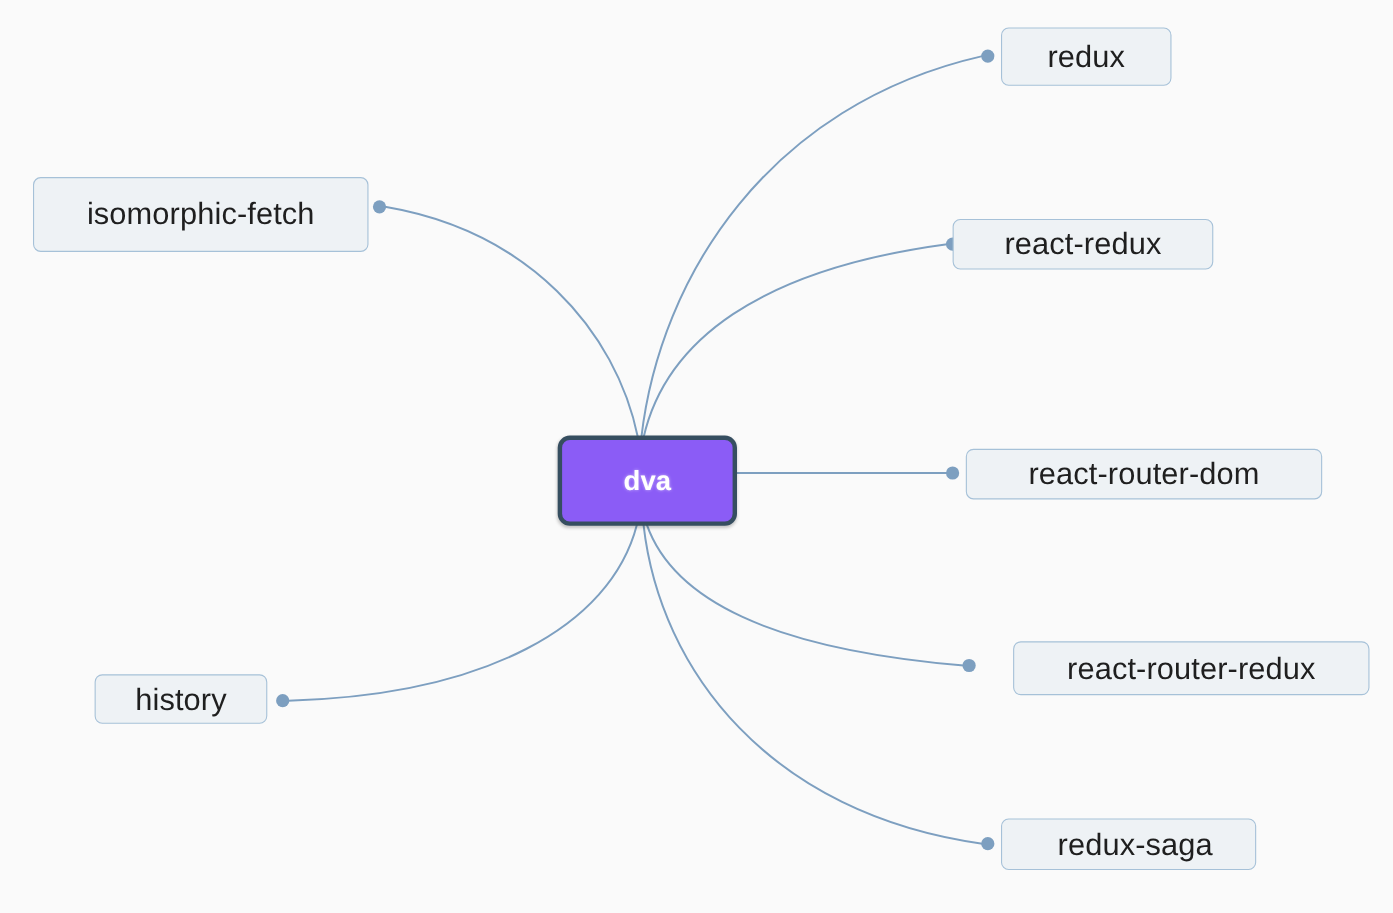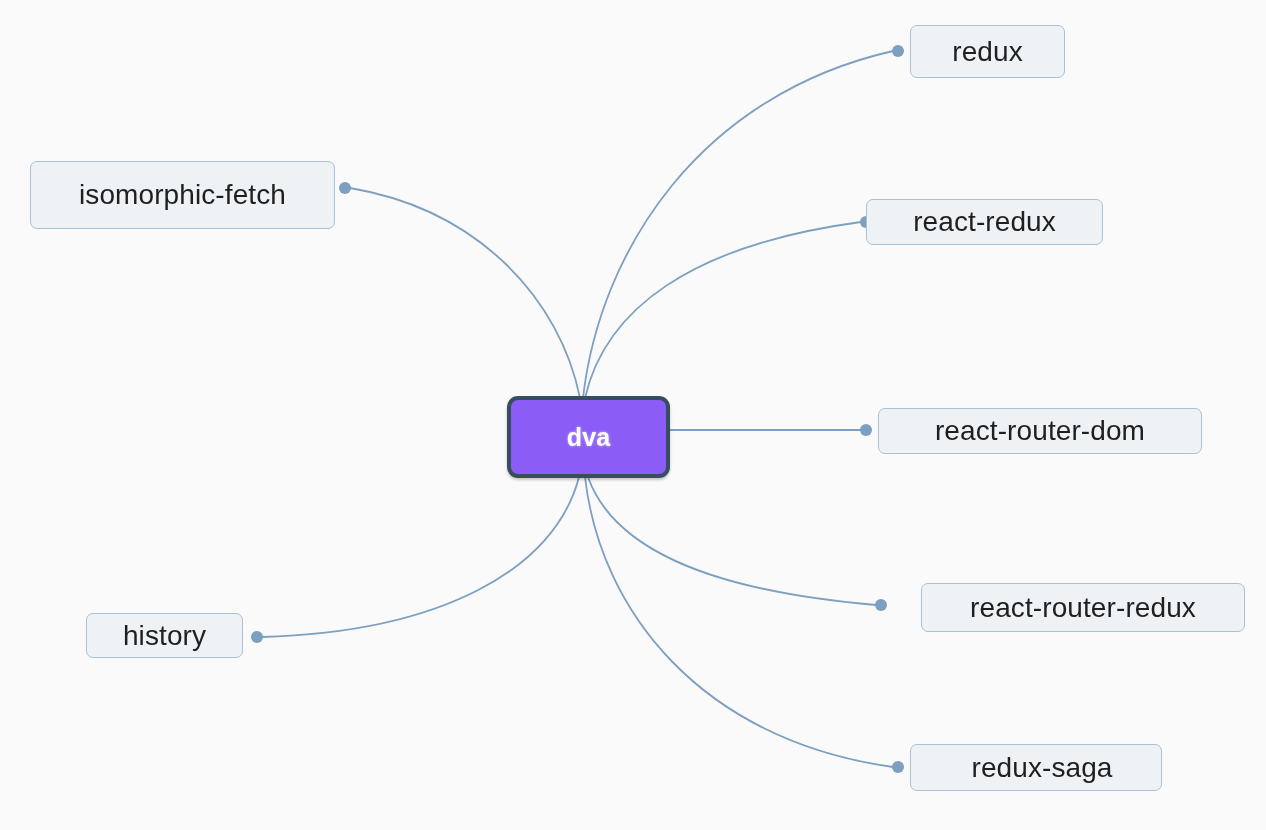--- a/index.html
+++ b/index.html
@@ -96,21 +96,21 @@
       </div>
       <div class="node" style="left: 866px; top: 199px; width: 237px; height: 46px;">
         <span>react-redux</span>
       </div>
       <div class="node" style="left: 878px; top: 408px; width: 324px; height: 46px;">
         <span>react-router-dom</span>
       </div>
       <div class="node" style="left: 893px; top: 583px; width: 324px; height: 49px; margin-left: 28px;">
         <span>react-router-redux</span>
       </div>
-      <div class="node" style="left: 910px; top: 744px; width: 252px; height: 47px; padding-left: 12px;">
+      <div class="node" style="left: 910px; top: 744px; width: 232px; height: 47px; padding-left: 12px;">
         <span>redux-saga</span>
       </div>
       <div class="node" style="left: 30px; top: 161px; width: 305px; height: 68px;">
         <span>isomorphic-fetch</span>
       </div>
       <div class="node" style="left: 86px; top: 613px; width: 157px; height: 45px;">
         <span>history</span>
       </div>
     </div>
 

